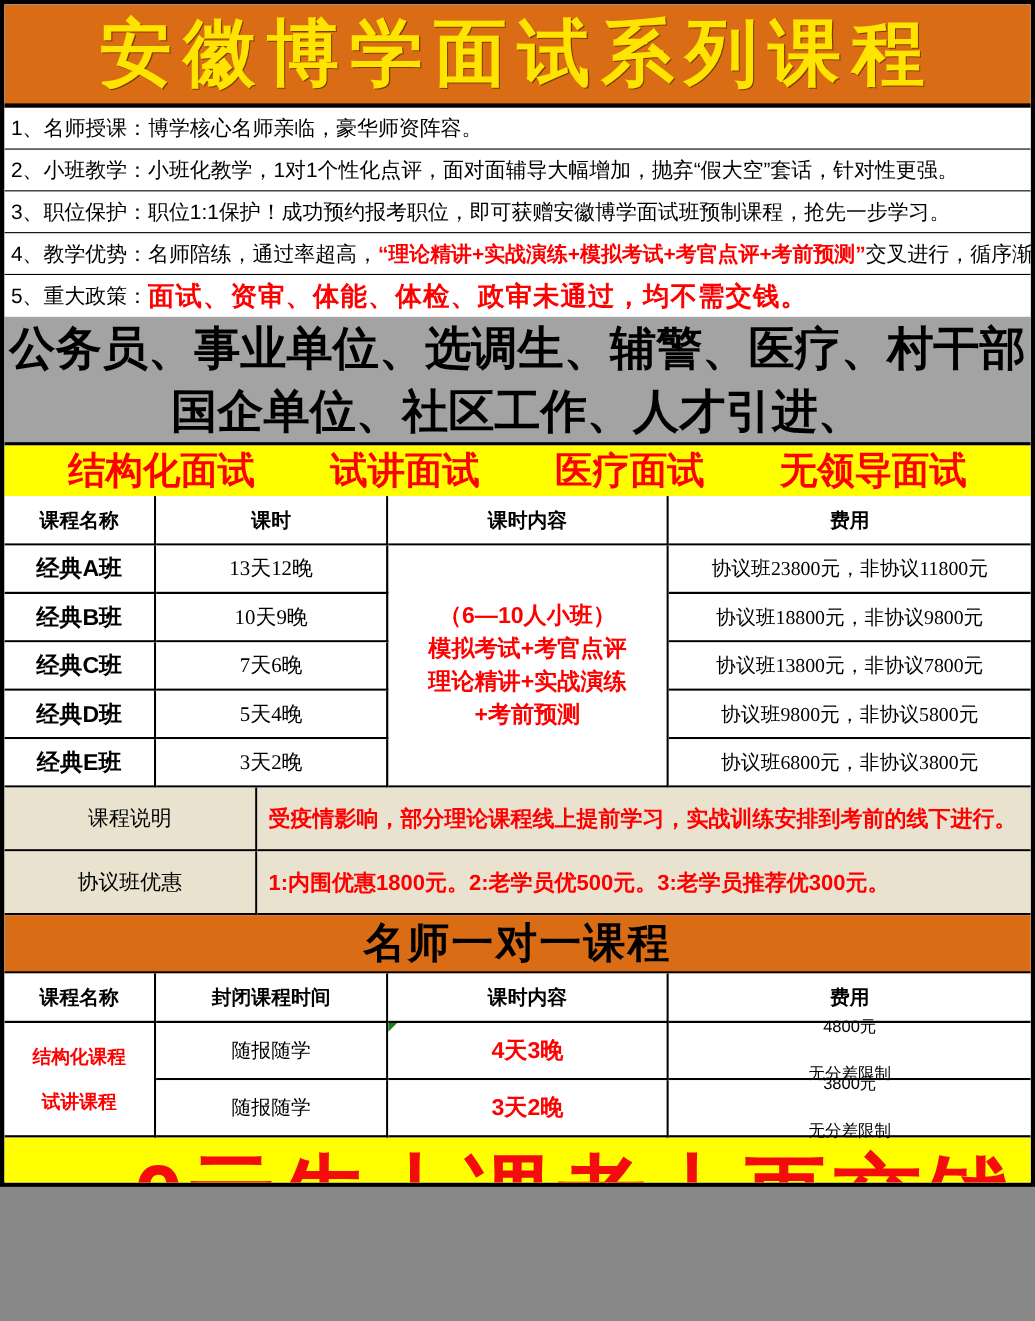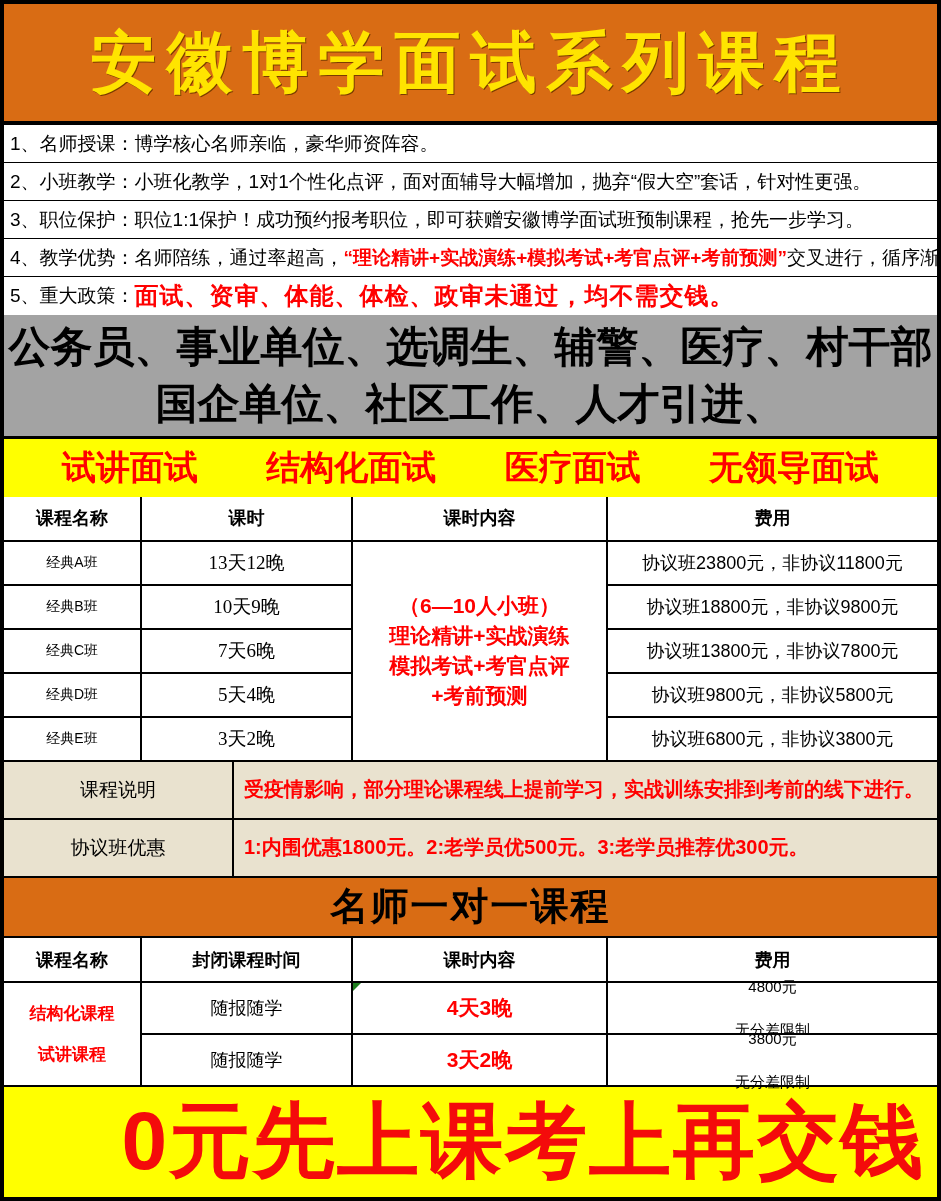--- a/index.html
+++ b/index.html
@@ -1,17 +1,17 @@
 <!DOCTYPE html>
 <html><head>
 <meta charset="utf-8">
 <style>
   html,body{margin:0;padding:0;background:#888;}
   .poster{
-    width:941px;height:1201px;box-sizing:border-box;margin:0 auto;
+    width:941px;height:1079px;box-sizing:border-box;margin:0 auto;
     border:4px solid #000;background:#fff;
     display:flex;flex-direction:column;
     font-family:"Liberation Sans",sans-serif;
     overflow:hidden;
   }
   
   .hdr{
     height:123px;box-sizing:border-box;border-bottom:4px solid #000;
     background:#d96c14;display:flex;align-items:center;justify-content:center;
   }
@@ -50,23 +50,23 @@
     display:grid;
     grid-template-columns:138px 211px 255px auto;
     grid-template-rows:45px 44px 44px 44px 44px 44px;
   }
   .t1 .c{
     box-sizing:border-box;display:flex;align-items:center;justify-content:center;
     border-right:2px solid #000;border-bottom:2px solid #000;background:#fff;
   }
   .t1 .c.lastcol{border-right:none;}
   .t1 .th{font-weight:bold;font-size:18px;}
-  .t1 .name{font-weight:normal;font-size:14px;}
+  .t1 .name{font-weight:bold;font-size:21px;}
   .t1 .hours{font-size:19px;font-family:"Liberation Serif","DejaVu Serif",serif;}
-  .t1 .fee{font-size:18px;font-family:Liberation Sans, sans-serif;white-space:nowrap;}
+  .t1 .fee{font-size:18px;font-family:Liberation Serif, serif;white-space:nowrap;}
   .t1 .merged{
     grid-column:3;grid-row:2/7;flex-direction:column;justify-content:center;
   }
   .t1 .merged div{
     color:#ff0000;font-weight:bold;font-size:21px;line-height:30px;white-space:nowrap;
   }
   
   .notes{display:grid;grid-template-columns:230px auto;grid-template-rows:58px 58px;}
   .notes .lab{
     box-sizing:border-box;background:#e9e2cf;border-right:2px solid #000;
@@ -154,36 +154,36 @@
       <span></span>
     </div>
   </div>
 
   <div class="audience">
     <div>公务员、事业单位、选调生、辅警、医疗、村干部</div>
     <div>国企单位、社区工作、人才引进、</div>
   </div>
 
   <div class="types">
+    <span>结构化面试</span>
     <span>试讲面试</span>
-    <span>结构化面试</span>
     <span>医疗面试</span>
     <span>无领导面试</span>
   </div>
 
   <div class="t1">
     <div class="c th">课程名称</div>
     <div class="c th">课时</div>
     <div class="c th">课时内容</div>
     <div class="c th lastcol">费用</div>
 
     <div class="c merged">
       <div>（6—10人小班）</div>
+      <div>模拟考试+考官点评</div>
       <div>理论精讲+实战演练</div>
-      <div>模拟考试+考官点评</div>
       <div>+考前预测</div>
     </div>
 
     <div class="c name" style="grid-column:1;grid-row:2">经典A班</div>
     <div class="c hours" style="grid-column:2;grid-row:2">13天12晚</div>
     <div class="c fee lastcol" style="grid-column:4;grid-row:2">协议班23800元，非协议11800元</div>
 
     <div class="c name" style="grid-column:1;grid-row:3">经典B班</div>
     <div class="c hours" style="grid-column:2;grid-row:3">10天9晚</div>
     <div class="c fee lastcol" style="grid-column:4;grid-row:3">协议班18800元，非协议9800元</div>

